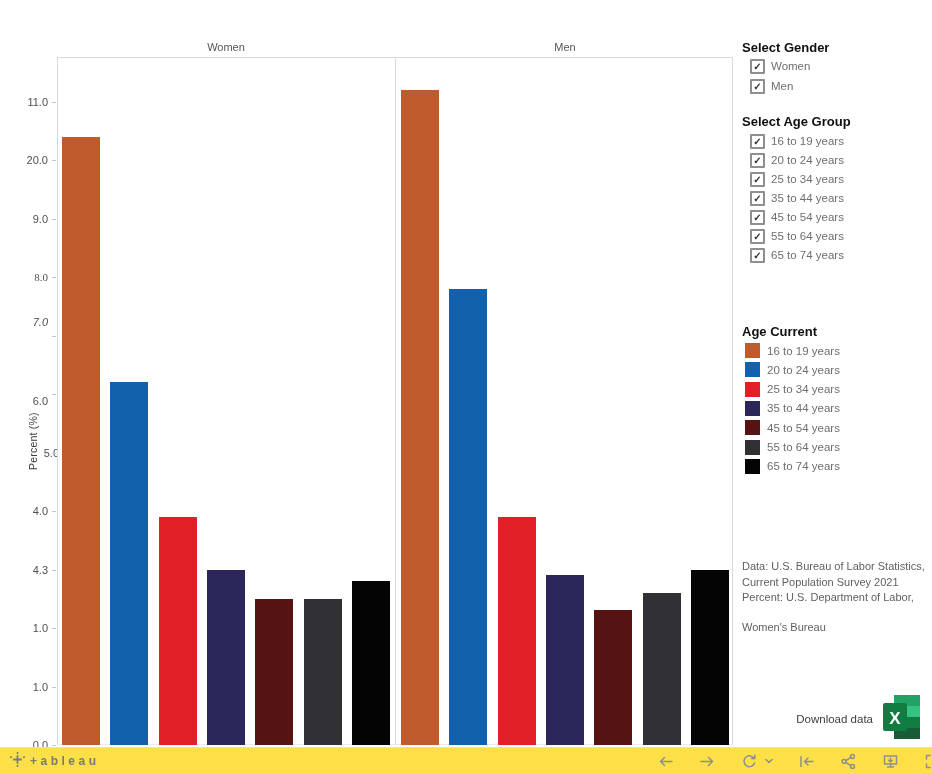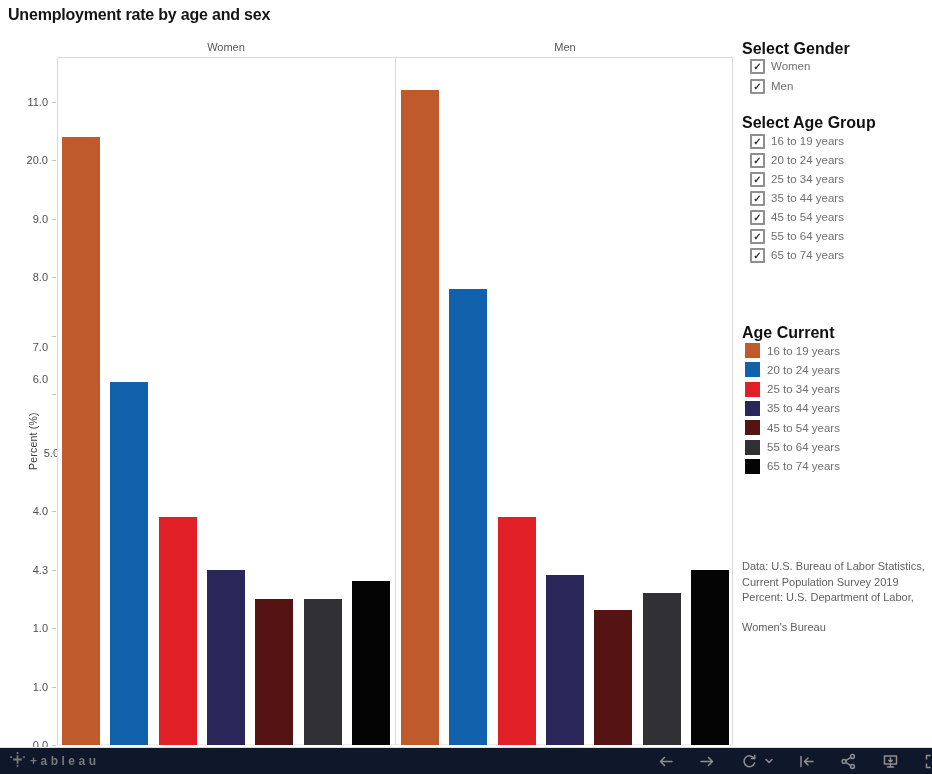--- a/index.html
+++ b/index.html
@@ -34,21 +34,21 @@
   }
   .ytick-dash{position:absolute;left:52px;width:4px;height:1px;background:#c6c6c6;}
   .y-axis-title{
     position:absolute;left:27px;top:380px;height:90px;
     writing-mode:vertical-rl;transform:rotate(180deg);
     font-size:10.5px;color:#3a3a3a;letter-spacing:0.2px;
   }
   
   .sidebar{position:absolute;left:742px;top:35px;width:190px;height:710px;overflow:hidden;}
   .side-block-title{
-    position:absolute;left:0;font-size:16px;font-weight:bold;color:#101010;
+    position:absolute;left:0;font-size:13px;font-weight:bold;color:#101010;
   }
   .check-row{
     position:absolute;display:flex;align-items:center;gap:6px;height:16px;left:8px;
     cursor:default;
   }
   .checkbox{
     width:11px;height:11px;border:2px solid #8f8f8f;border-radius:1px;background:#fff;
     font-size:10px;line-height:11px;text-align:center;color:#2e2e2e;flex:0 0 auto;
     font-weight:bold;
   }
@@ -62,62 +62,61 @@
     position:absolute;left:0;width:190px;font-size:11px;color:#5f5f5f;
     white-space:nowrap;overflow:hidden;line-height:15px;
   }
   .download-row{
     position:absolute;left:0;top:660px;width:178px;display:flex;align-items:center;
     justify-content:flex-end;gap:10px;
   }
   .download-label{font-size:11.5px;color:#3d3d3d;white-space:nowrap;}
   
   .footer{
-    position:absolute;left:0;top:747px;width:932px;height:27px;background:#0f172a;
+    position:absolute;left:0;top:747px;width:932px;height:27px;background:#fde047;
     border-top:1px solid #dedede;box-sizing:border-box;display:flex;align-items:center;
     overflow:hidden;
   }
   .logo{display:flex;align-items:center;gap:5px;margin-left:10px;}
   .logo-text{
     font-size:12px;font-weight:bold;color:#787878;letter-spacing:3.5px;
   }
   .toolbar{
     margin-left:auto;display:flex;align-items:center;gap:25px;margin-right:-9px;
   }
   .tb-icon{width:17px;height:17px;display:flex;align-items:center;justify-content:center;}
   .tb-icon.caret{width:8px;margin-left:-18px;}
   .tb-icon svg{display:block;}
 </style>
 </head>
 <body>
 
 <div class="app">
 
-  <div class="page-title">Unemployment rate by age and sex</div>
 
   <div class="y-axis-title">Percent (%)</div>
 
   <div id="tick-layer">
       <div class="ytick-label" style="top: 738px;">0.0</div>
       <div class="ytick-dash" style="top: 745px;"></div>
       <div class="ytick-label" style="top: 679.5px;">1.0</div>
       <div class="ytick-dash" style="top: 686.5px;"></div>
       <div class="ytick-label" style="top: 621px;">1.0</div>
       <div class="ytick-dash" style="top: 628px;"></div>
       <div class="ytick-label" style="top: 562.5px;">4.3</div>
       <div class="ytick-dash" style="top: 569.5px;"></div>
       <div class="ytick-label" style="top: 504px;">4.0</div>
       <div class="ytick-dash" style="top: 511px;"></div>
       <div class="ytick-label" style="top: 446px; margin-left: 11px;">5.0</div>
       <div class="ytick-dash" style="top: 452.5px;"></div>
-      <div class="ytick-label" style="top: 372px;">6.0</div>
+      <div class="ytick-label" style="top: 394px;">6.0</div>
       <div class="ytick-dash" style="top: 394px;"></div>
-      <div class="ytick-label" style="top: 340px;">7.0</div>
+      <div class="ytick-label" style="top: 315px; font-style: italic;">7.0</div>
       <div class="ytick-dash" style="top: 335.5px;"></div>
-      <div class="ytick-label" style="top: 270px;">8.0</div>
+      <div class="ytick-label" style="top: 270px; font-family: Liberation Serif, serif;">8.0</div>
       <div class="ytick-dash" style="top: 277px;"></div>
       <div class="ytick-label" style="top: 211.5px;">9.0</div>
       <div class="ytick-dash" style="top: 218.5px;"></div>
       <div class="ytick-label" style="top: 153px;">20.0</div>
       <div class="ytick-dash" style="top: 160px;"></div>
       <div class="ytick-label" style="top: 94.5px;">11.0</div>
       <div class="ytick-dash" style="top: 101.5px;"></div>
     </div>
 
   <div class="plot-area"></div>
@@ -217,25 +216,38 @@
           <span class="legend-label">55 to 64 years</span>
         </div>
         <div class="legend-row" style="top: 422.8px;">
           <span class="legend-swatch" style="background: rgb(4, 4, 4);"></span>
           <span class="legend-label">65 to 74 years</span>
         </div>
       </div>
 
     <div id="source">
         <div class="source-line" style="top: 524px;">Data: U.S. Bureau of Labor Statistics,</div>
-        <div class="source-line" style="top: 539.5px;">Current Population Survey 2019</div>
+        <div class="source-line" style="top: 539.5px;">Current Population Survey 2021</div>
         <div class="source-line" style="top: 555px;">Percent: U.S. Department of Labor,</div>
         <div class="source-line" style="top: 585px;">Women's Bureau</div>
       </div>
 
+    <div class="download-row">
+      <span class="download-label">Download data</span>
+      <span>
+        <svg width="37" height="44" viewBox="0 0 37 44">
+          <rect x="11" y="0" width="26" height="11" fill="#21A366"></rect>
+          <rect x="11" y="11" width="26" height="11" fill="#33C481"></rect>
+          <rect x="11" y="22" width="26" height="11" fill="#107C41"></rect>
+          <rect x="11" y="33" width="26" height="11" fill="#185C37"></rect>
+          <rect x="0" y="8" width="24" height="28" rx="2" fill="#107C41"></rect>
+          <text x="12" y="29" font-size="17" font-weight="bold" fill="#ffffff" text-anchor="middle" font-family="Liberation Sans, sans-serif">X</text>
+        </svg>
+      </span>
+    </div>
   </div>
 
   <div class="footer">
     <div class="logo">
       <span>
         <svg width="15" height="15" viewBox="0 0 17 17" stroke="#7a7a7a" fill="none">
           <path d="M8.5 3.6v9.8M3.6 8.5h9.8" stroke-width="2"></path>
           <path d="M8.5 0v2.4M7.3 1.2h2.4M8.5 14.6V17M7.3 15.8h2.4" stroke-width="1.1"></path>
           <path d="M1.2 4.6v2.4M0 5.8h2.4M15.8 4.6v2.4M14.6 5.8H17" stroke-width="1.1"></path>
         </svg>

